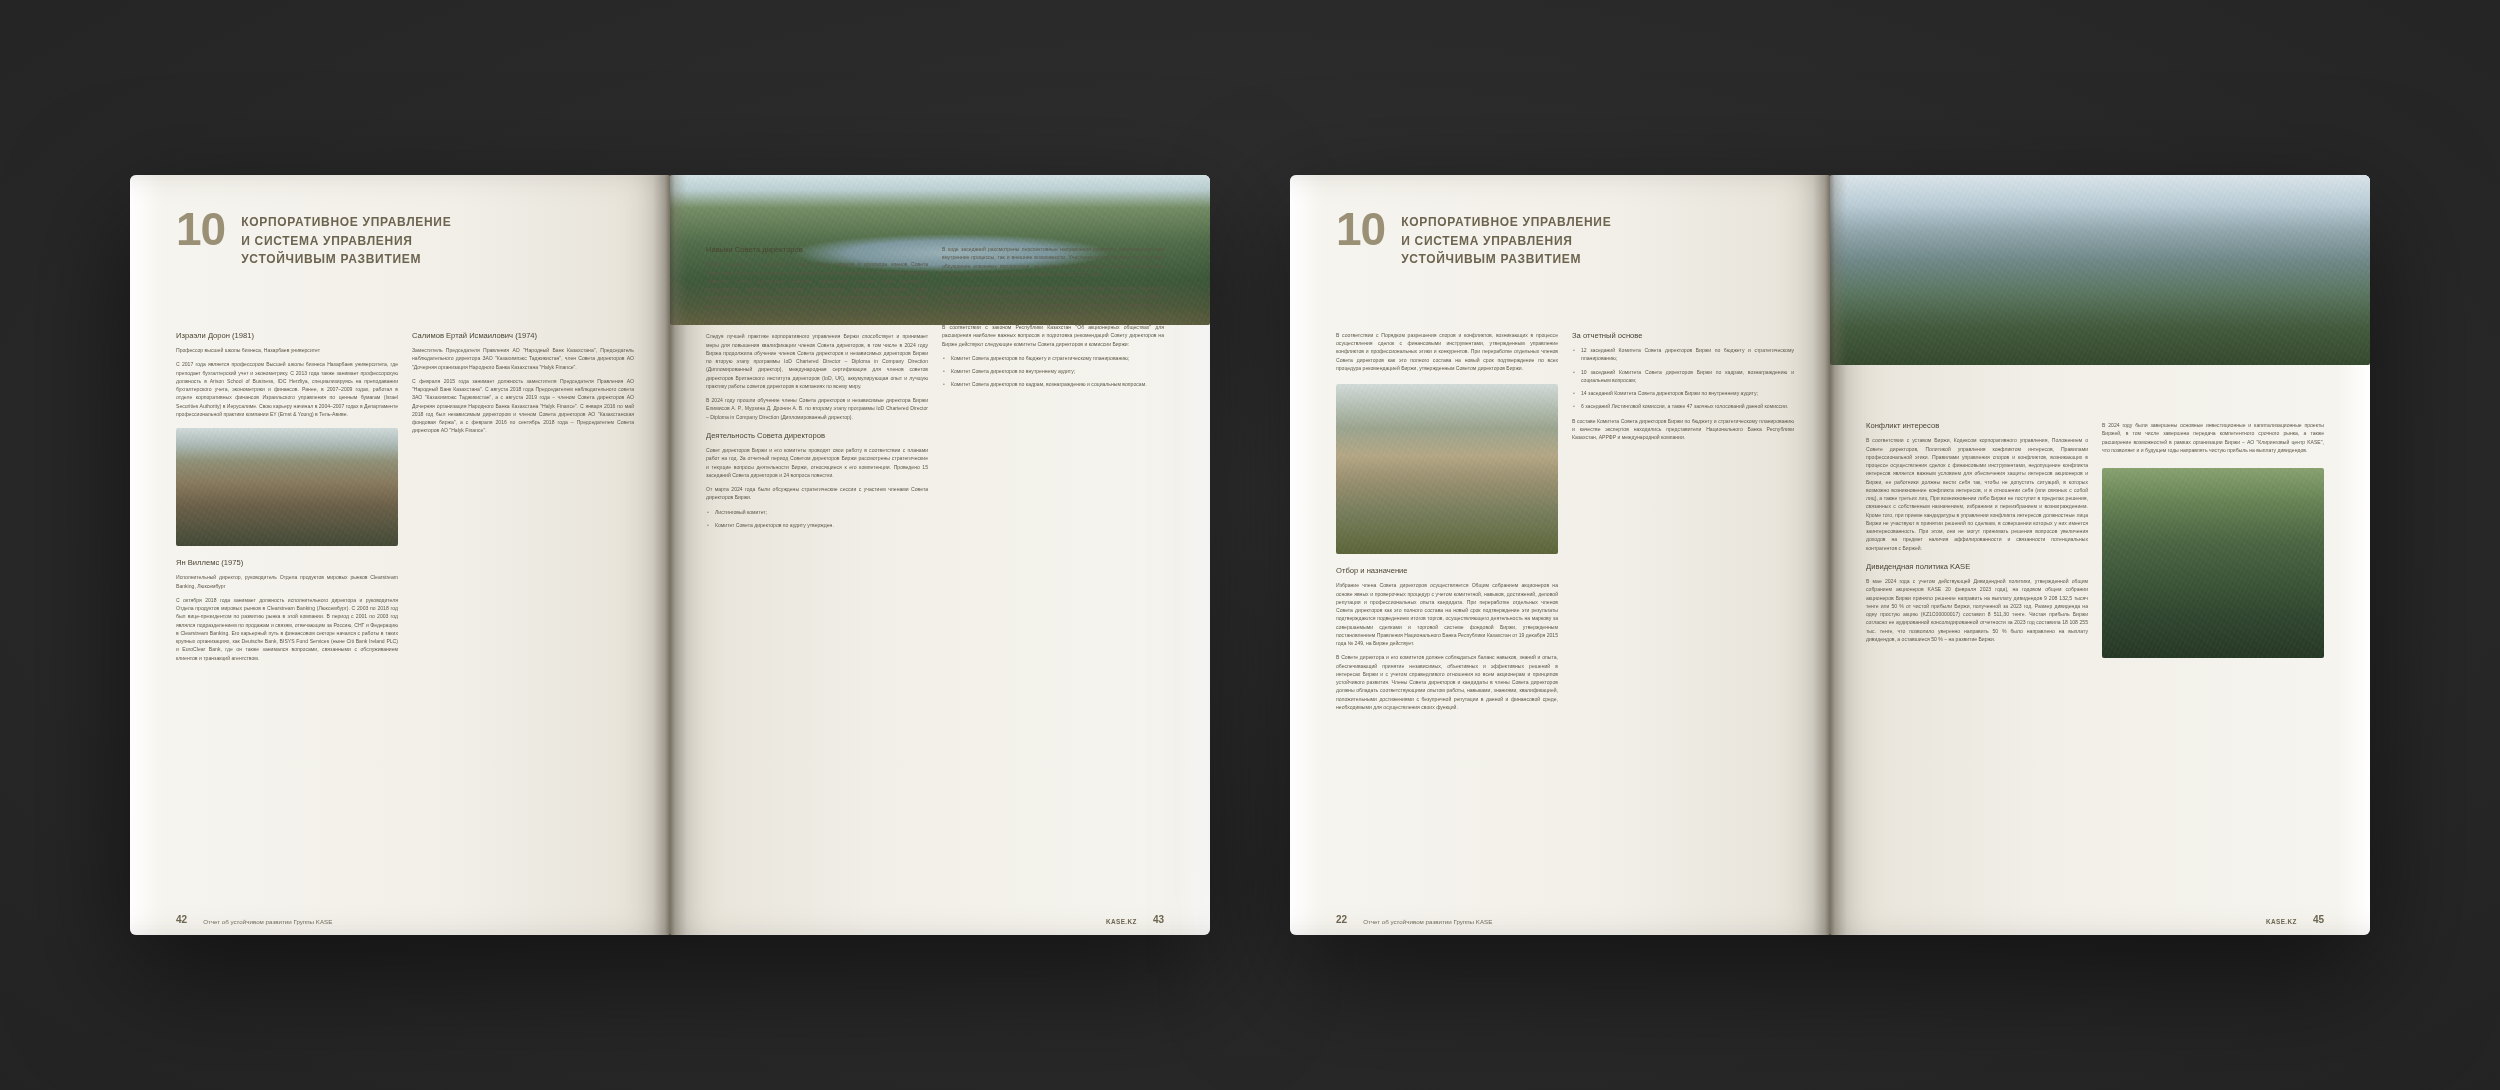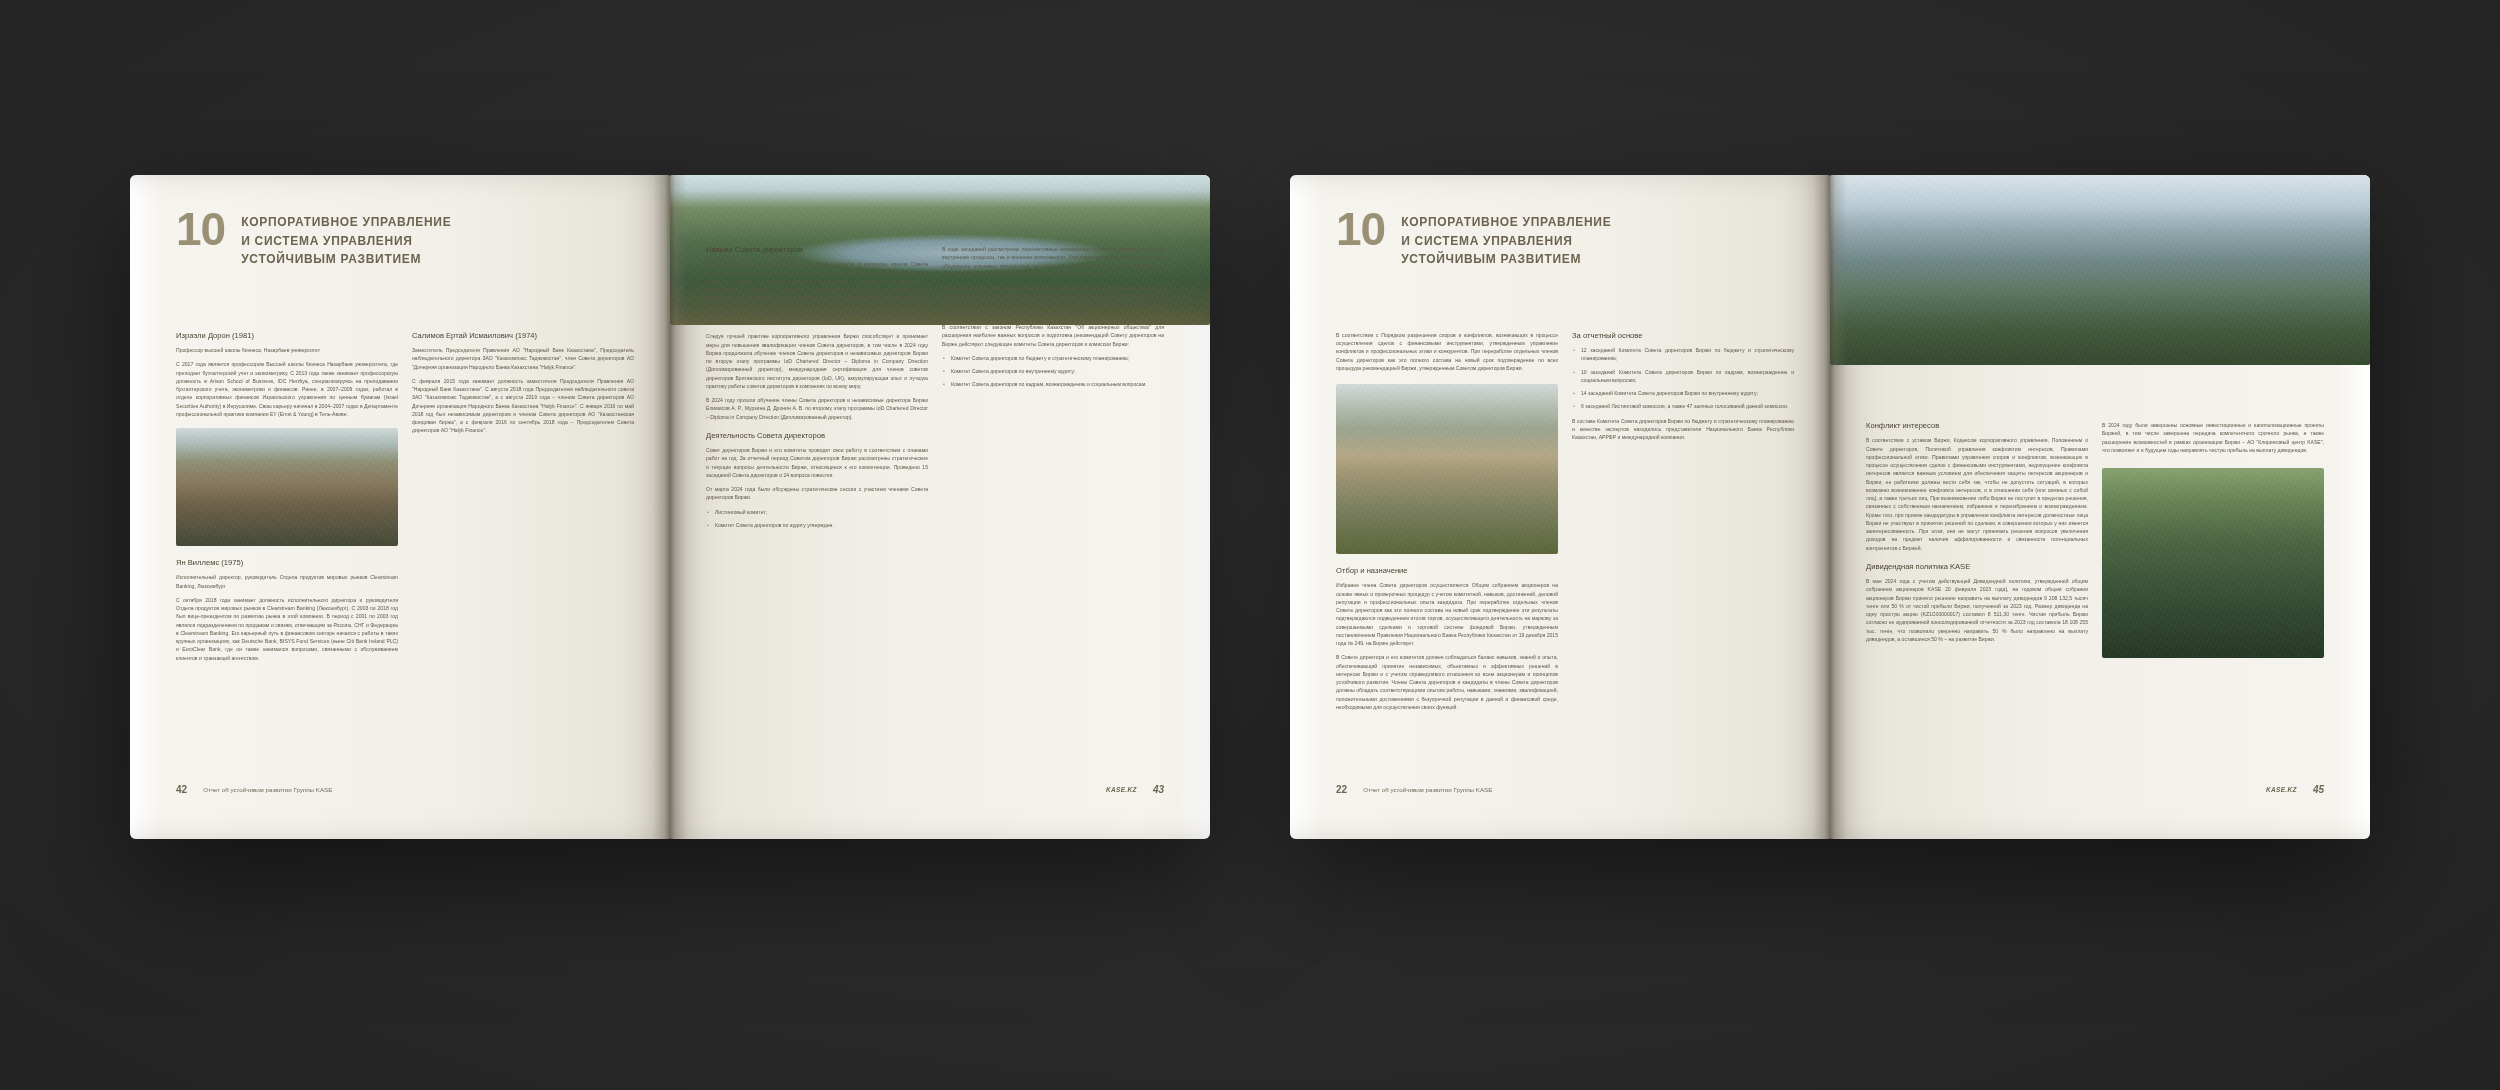--- a/index.html
+++ b/index.html
@@ -17,21 +17,21 @@
   .stage {
     position: absolute;
     inset: 0;
     background: radial-gradient(ellipse at 50% 45%, #353535 0%, #2a2a2a 55%, #232323 100%);
   }
 
   
   .spread {
     position: absolute;
     top: 175px;
-    height: 664px;
+    height: 760px;
     filter: drop-shadow(0 40px 60px rgba(0,0,0,0.55));
   }
   .spread.left  { left: 130px;  width: 1080px; }
   .spread.right { left: 1290px; width: 1080px; }
 
   .page {
     position: absolute;
     top: 0;
     bottom: 0;
     background: #f2f0ea;
@@ -200,31 +200,30 @@
     top: 0;
     color: #8b8straight;
     color: #8b836a;
   }
 
   
   .footer {
     position: absolute;
     left: 46px;
     right: 36px;
-    bottom: 44px;
+    bottom: 10px;
     display: flex;
-    align-items: center;
+    align-items: flex-end;
     gap: 16px;
     font-size: 6.4px;
     color: #6f6959;
   }
   .page.recto .footer {
     left: 36px; right: 46px;
     justify-content: flex-end;
-    font-style: italic;
   }
   .folio {
     font-size: 10px;
     font-weight: 700;
     color: #6b6450;
   }
   .footer-note { font-size: 6.2px; color: #726c5c; }
   .site { font-size: 6.4px; font-weight: 700; color: #6b6450; letter-spacing: 0.4px; }
 </style>
 </head>

